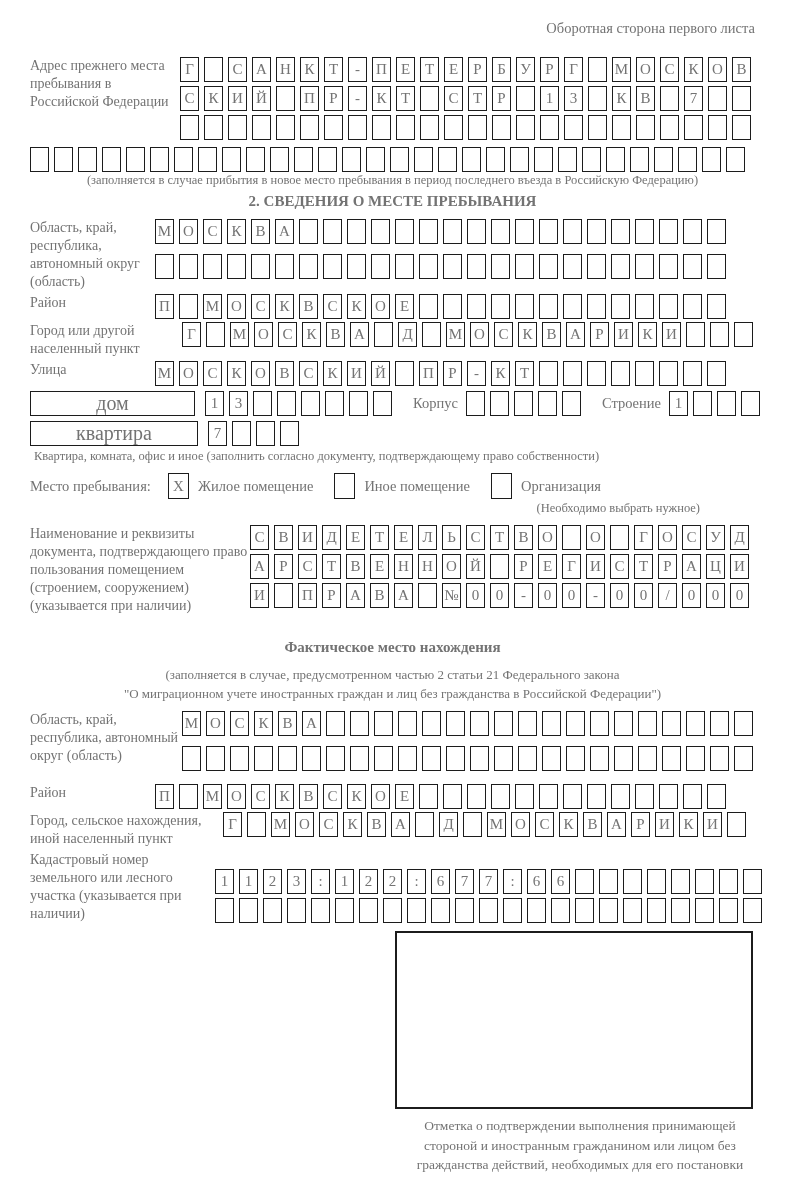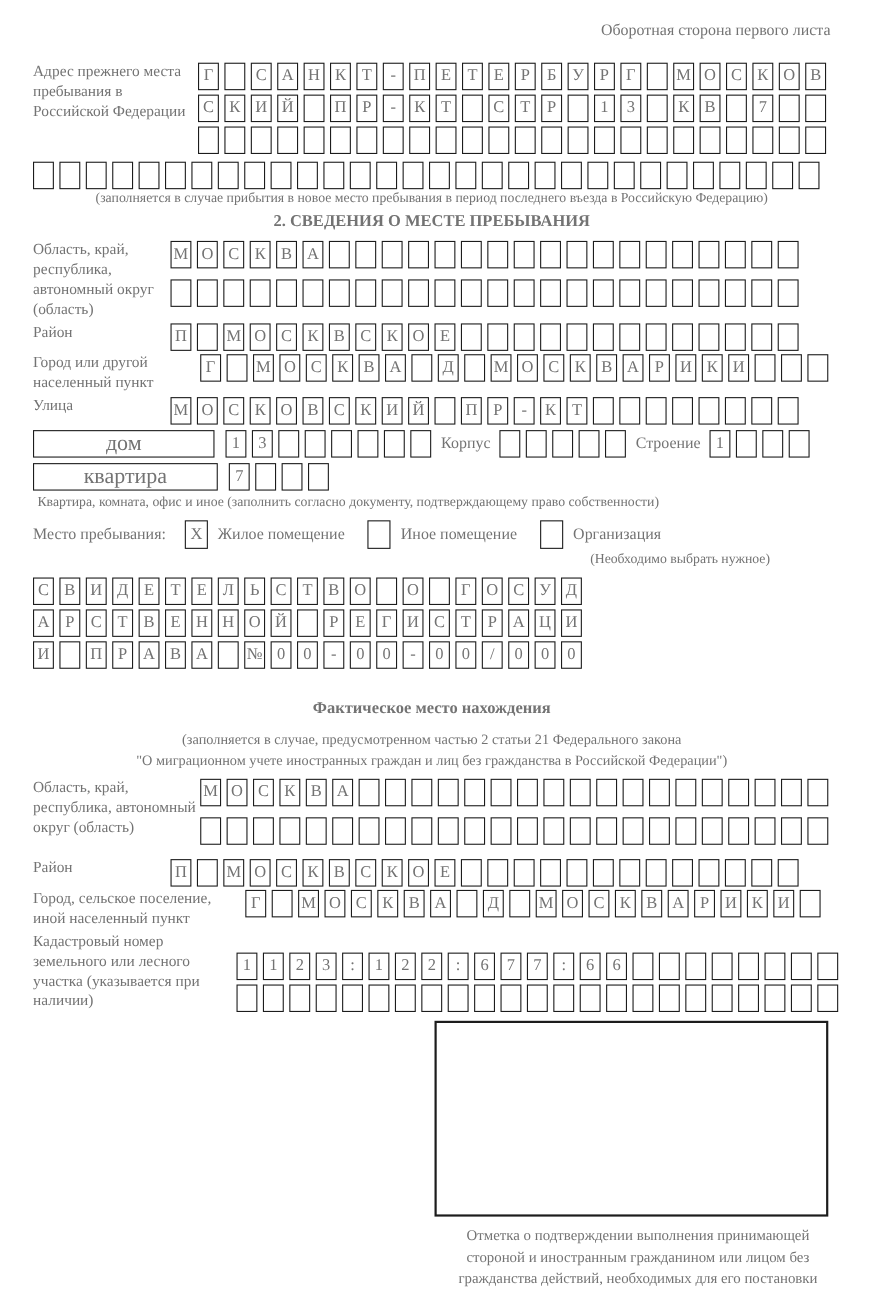--- a/index.html
+++ b/index.html
@@ -33,21 +33,21 @@
 
   .sec-title { text-align:center; font-weight:bold; font-size:15px; margin:4px 0 9px; }
 
   .house-row { display:flex; align-items:center; margin:5px 0 3px; }
   .wide-box {
     height:25px; box-sizing:border-box; border:1.5px solid #1c1c1c; flex:none;
     display:flex; align-items:center; justify-content:center;
     font-size:20px; margin-right:10px;
   }
   .wb165 { width:165px; } .wb200 { width:168px; }
-  .inline-label { font-size:14.5px; flex:none; margin:0 8px 0 4px; }
+  .inline-label { font-size:14.5px; flex:none; margin:0 8px 0 16px; }
 
   .stay-row { display:flex; align-items:center; margin:9px 0 2px; font-size:14.5px; }
   .stay-label { flex:none; width:138px; }
   .checkbox {
     width:21px; height:26px; box-sizing:border-box; flex:none;
     border:1.5px solid #1c1c1c; margin-right:9px;
     display:inline-flex; align-items:center; justify-content:center; font-size:15px;
   }
   .opt-label { margin-right:21px; }
   .hint { width:670px; text-align:right; font-size:12.5px; margin:1px 0 9px; }
@@ -388,20 +388,21 @@
       <span class="checkbox">X</span>
       <span class="opt-label">Жилое помещение</span>
       <span class="checkbox"></span>
       <span class="opt-label">Иное помещение</span>
       <span class="checkbox"></span>
       <span class="opt-label">Организация</span>
     </div>
     <div class="hint">(Необходимо выбрать нужное)</div>
 
     <div class="frow doc-block">
+      <div class="flabel w220">Наименование и реквизиты документа, подтверждающего право пользования помещением (строением, сооружением) (указывается при наличии)</div>
       <div class="rows">
         <div class="box-row">
             <span class="box">С</span>
             <span class="box">В</span>
             <span class="box">И</span>
             <span class="box">Д</span>
             <span class="box">Е</span>
             <span class="box">Т</span>
             <span class="box">Е</span>
             <span class="box">Л</span>
@@ -554,21 +555,21 @@
           <span class="box"></span>
           <span class="box"></span>
           <span class="box"></span>
           <span class="box"></span>
           <span class="box"></span>
           <span class="box"></span>
         </div>
     </div>
 
     <div class="frow">
-      <div class="flabel w193">Город, сельское поселение, иной населенный пункт</div>
+      <div class="flabel w193">Город, сельское нахождения, иной населенный пункт</div>
       <div class="box-row">
           <span class="box">Г</span>
           <span class="box"></span>
           <span class="box">М</span>
           <span class="box">О</span>
           <span class="box">С</span>
           <span class="box">К</span>
           <span class="box">В</span>
           <span class="box">А</span>
           <span class="box"></span>

